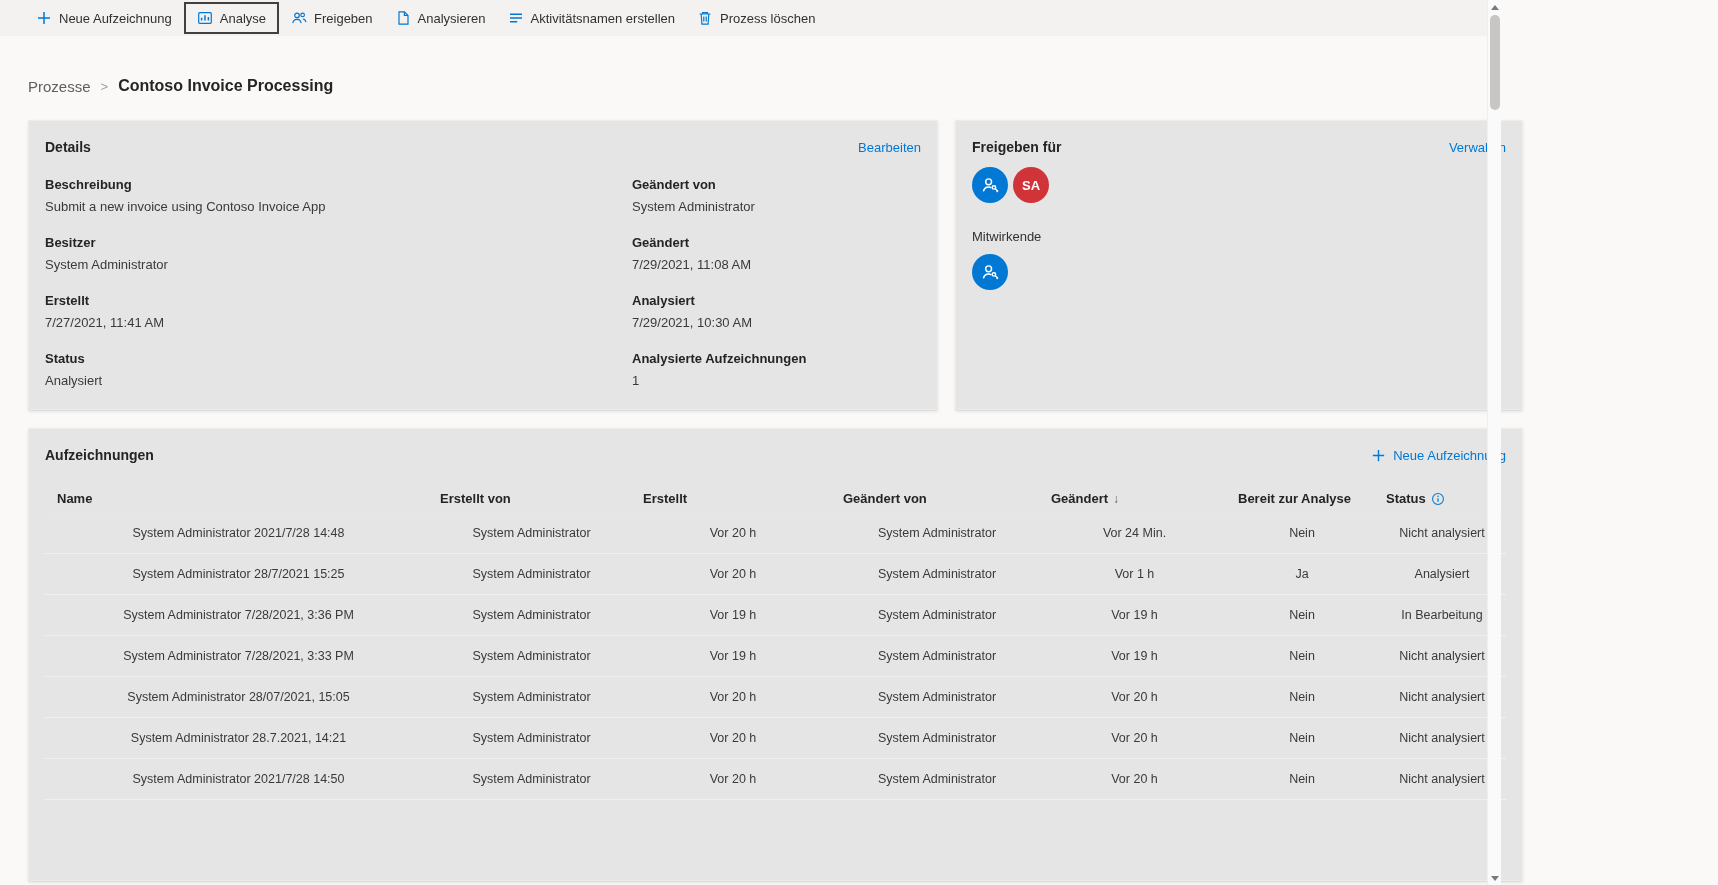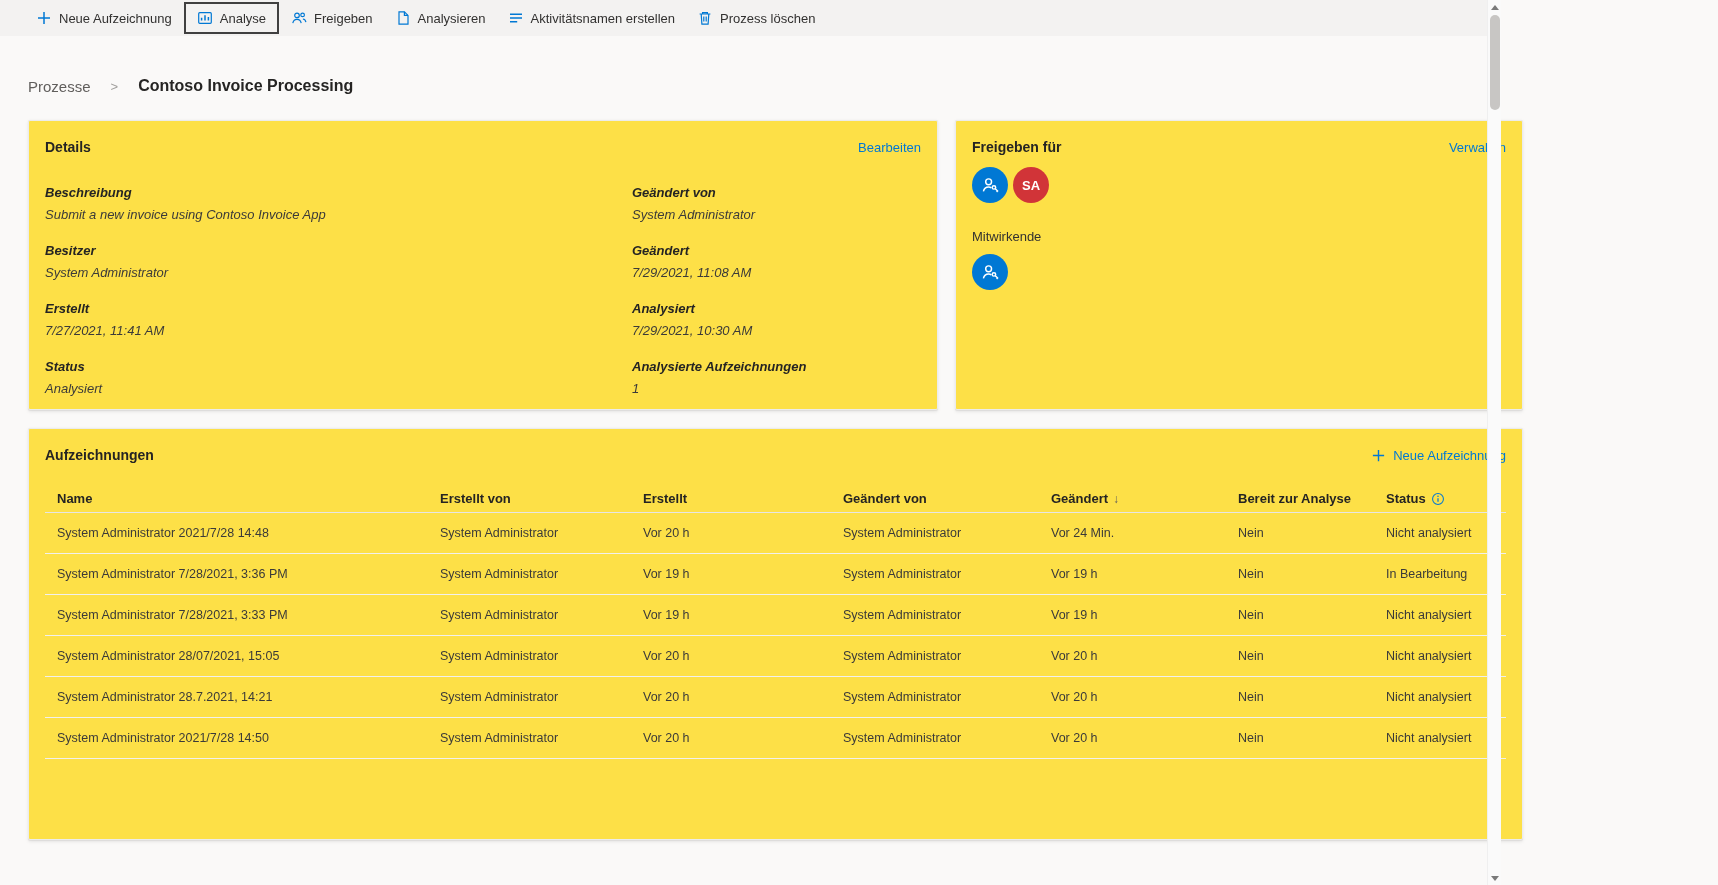--- a/index.html
+++ b/index.html
@@ -11,39 +11,39 @@
   .command-bar { height:36px; background:#f3f2f1; display:flex; align-items:center;
                  padding-left:26px; gap:2px; }
   .cmd { display:flex; align-items:center; gap:7px; background:transparent; border:none;
          font-family:"Liberation Sans", sans-serif; font-size:13px; color:#323130;
          padding:6px 10px; cursor:pointer; white-space:nowrap; }
   .cmd .icon { width:16px; height:16px; display:flex; align-items:center; }
   .highlight-box { border:2px solid #404040; padding:0 1px; display:flex; align-items:center; }
 
   
   .content { padding-left:28px; }
-  .breadcrumb { margin-top:38px; display:flex; align-items:center; gap:20px;
+  .breadcrumb { margin-top:38px; display:flex; align-items:center; gap:10px;
                 font-size:15px; color:#605e5c; height:24px; }
   .breadcrumb .parent { cursor:pointer; }
   .breadcrumb .sep { color:#a19f9d; font-size:13px; }
   .breadcrumb .current { color:#252423; font-weight:600; font-size:16px; }
 
   
-  .card { background:#fde047; border:1px solid #ececeb; border-radius:2px;
+  .card { background:#e5e5e5; border:1px solid #ececeb; border-radius:2px;
           box-shadow:0 1.6px 3.6px rgba(0,0,0,.08), 0 .3px .9px rgba(0,0,0,.06); }
   .top-row { display:flex; gap:17px; margin-top:22px; width:1495px; }
   .details-card { width:910px; height:290px; padding:16px; }
   .share-card { width:568px; height:290px; padding:16px; }
   .card-header { display:flex; justify-content:space-between; align-items:center; height:20px; }
   .card-title { font-size:14px; font-weight:700; color:#252423; }
   .link { color:#0078d4; font-size:13px; cursor:pointer; text-decoration:none; background:none; border:none;
           font-family:"Liberation Sans", sans-serif; }
 
   
-  .fields { display:grid; grid-template-columns:587px 1fr; margin-top:28px;font-style:italic; }
+  .fields { display:grid; grid-template-columns:587px 1fr; margin-top:20px; }
   .field { margin-bottom:21px; }
   .field .flabel { font-weight:700; font-size:13px; color:#252423; margin-bottom:7px; }
   .field .fvalue { font-size:13px; color:#3b3a39; }
 
   
   .group-label { font-size:13px; color:#323130; margin-top:26px; }
   .avatars { display:flex; gap:5px; margin-top:10px; }
   .avatar { width:36px; height:36px; border-radius:50%; display:flex; align-items:center;
             justify-content:center; color:#fff; font-weight:700; font-size:13px; cursor:pointer; }
   .avatar.blue { background:#0078d4; }
@@ -51,21 +51,21 @@
   .avatar svg { width:22px; height:22px; }
 
   
   .recordings-card { width:1495px; margin-top:18px; padding:16px 16px 80px; }
   .new-recording-link { display:flex; align-items:center; gap:7px; }
   table { width:100%; border-collapse:collapse; table-layout:fixed; margin-top:16px; }
   th { text-align:left; font-size:13px; font-weight:700; color:#252423;
        padding:10px 8px 6px 12px; border-bottom:1px solid #e7e6e4; cursor:pointer; }
   td { font-size:12.5px; color:#3b3a39; padding:13px 8px 13px 12px;
        border-bottom:1px solid #f1f0ee; overflow:hidden; white-space:nowrap; text-overflow:ellipsis; }
-  tr.data-row { cursor:pointer; }
+  tr.data-row { cursor:pointer;text-align:center; }
   .th-inner { display:flex; align-items:center; gap:5px; }
   .sort-arrow { font-weight:400; color:#605e5c; font-size:12px; }
   .info-icon { width:14px; height:14px; display:inline-flex; }
 
   
   .scrollbar { position:absolute; top:0; right:0; width:14px; height:885px; background:#fafafa;
                border-left:1px solid #efefef; }
   .sb-arrow { position:absolute; left:0; width:14px; height:14px; display:flex;
               align-items:center; justify-content:center; cursor:pointer; }
   .sb-arrow.up { top:0; }
@@ -284,20 +284,29 @@
           <tr class="data-row">
             <td>System Administrator 2021/7/28 14:48</td>
             <td>System Administrator</td>
             <td>Vor 20 h</td>
             <td>System Administrator</td>
             <td>Vor 24 Min.</td>
             <td>Nein</td>
             <td>Nicht analysiert</td>
           </tr>
           <tr class="data-row">
+            <td>System Administrator 28/7/2021 15:25</td>
+            <td>System Administrator</td>
+            <td>Vor 20 h</td>
+            <td>System Administrator</td>
+            <td>Vor 1 h</td>
+            <td>Ja</td>
+            <td>Analysiert</td>
+          </tr>
+          <tr class="data-row">
             <td>System Administrator 7/28/2021, 3:36 PM</td>
             <td>System Administrator</td>
             <td>Vor 19 h</td>
             <td>System Administrator</td>
             <td>Vor 19 h</td>
             <td>Nein</td>
             <td>In Bearbeitung</td>
           </tr>
           <tr class="data-row">
             <td>System Administrator 7/28/2021, 3:33 PM</td>

